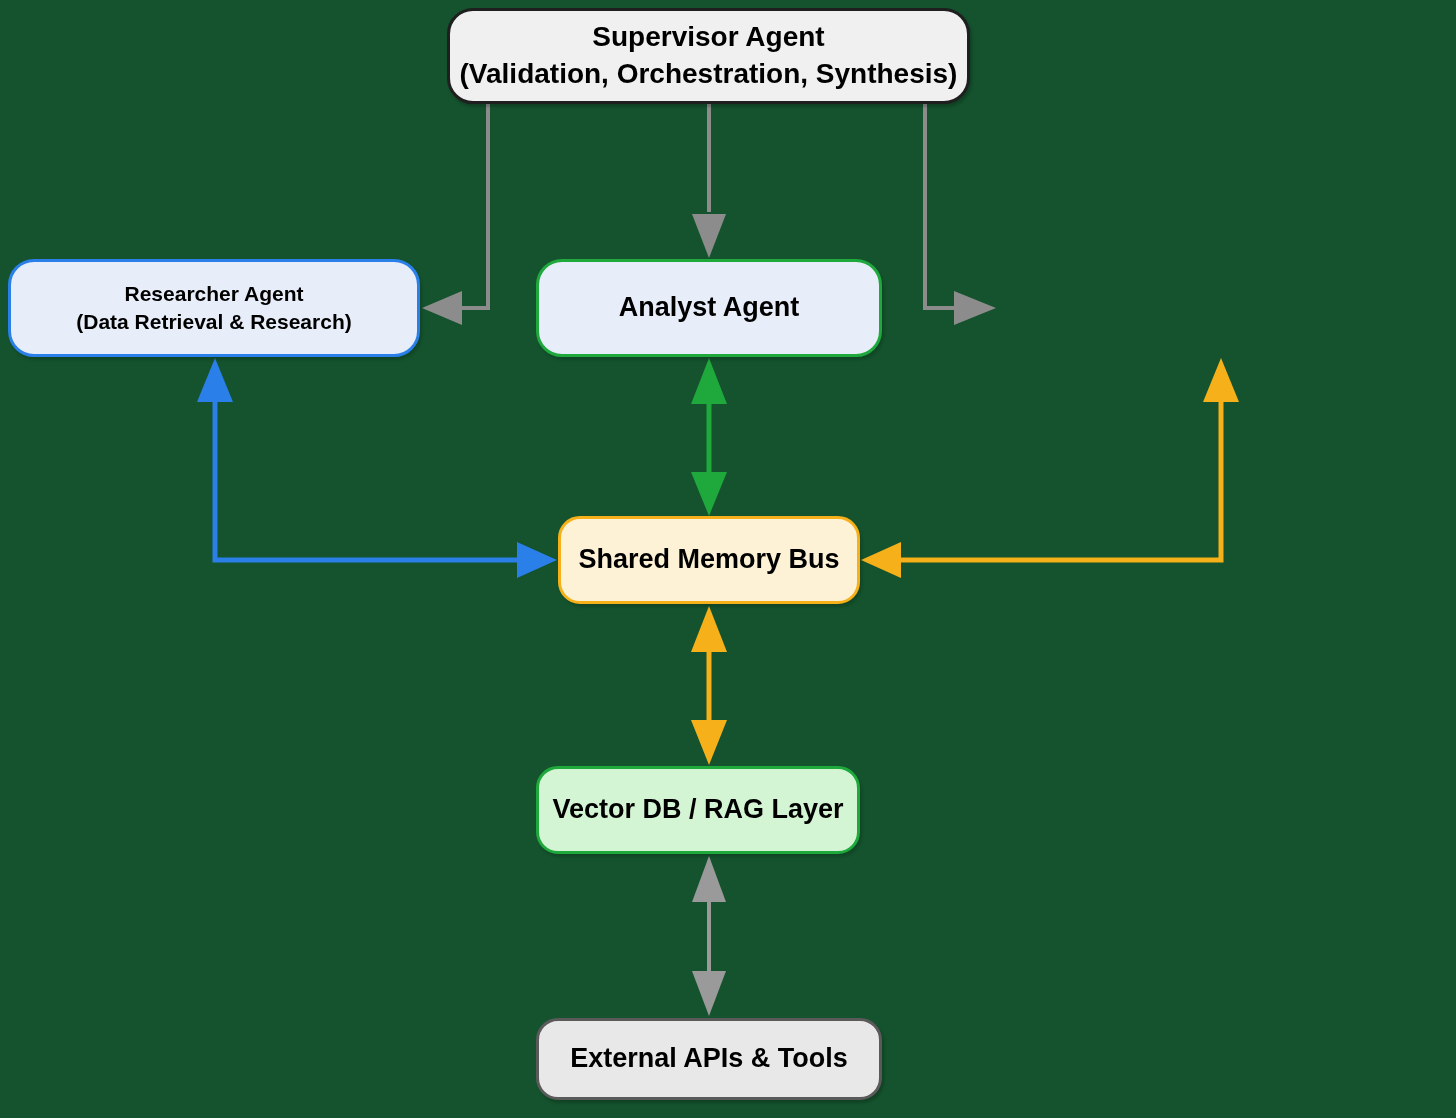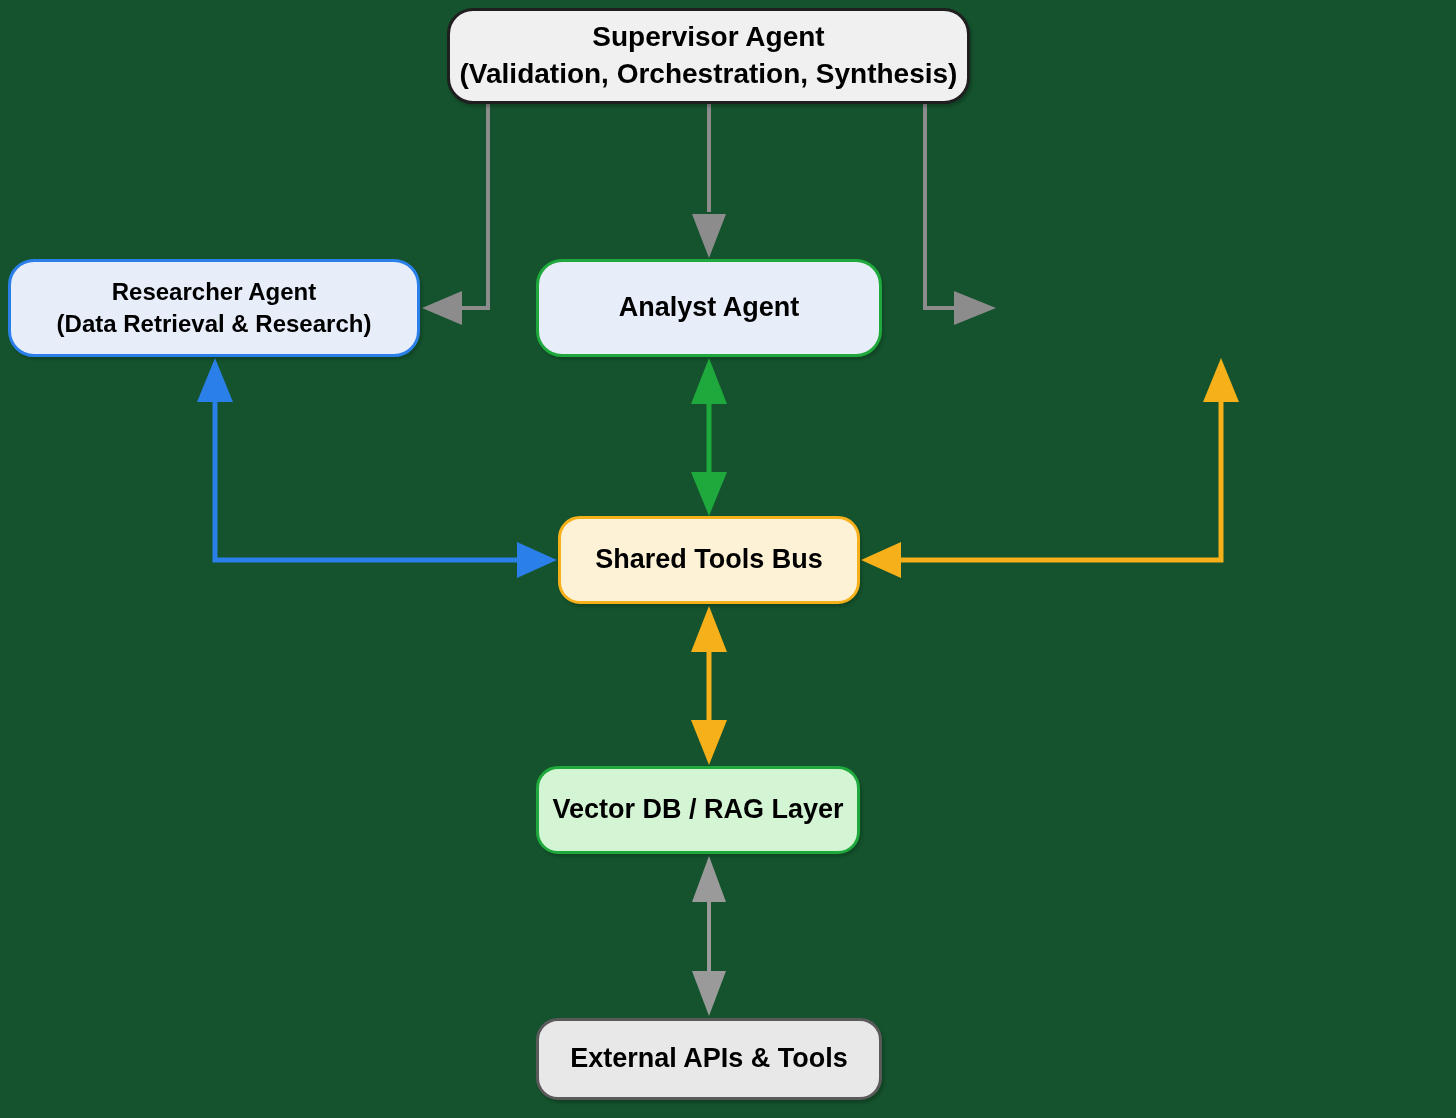--- a/index.html
+++ b/index.html
@@ -47,21 +47,21 @@
     box-shadow: 2px 3px 3px rgba(0,0,0,0.22);
   }
 
   
   #node-researcher {
     left: 8px; top: 259px;
     width: 412px; height: 98px;
     background: #e8edfa;
     border: 3px solid #2a7fe8;
     border-radius: 26px;
-    font-size: 24px;
+    font-size: 21px;
     box-shadow: 2px 3px 3px rgba(0,0,0,0.16);
   }
 
   
   #node-analyst {
     left: 536px; top: 259px;
     width: 346px; height: 98px;
     background: #e8edfa;
     border: 3px solid #1fa83c;
     border-radius: 26px;
@@ -186,21 +186,21 @@
     <span class="ln">Researcher Agent</span>
     <span class="ln">(Data Retrieval &amp; Research)</span>
   </div>
 
   <div class="node" id="node-analyst">
     <span class="ln">Analyst Agent</span>
   </div>
 
 
   <div class="node" id="node-bus">
-    <span class="ln">Shared Tools Bus</span>
+    <span class="ln">Shared Memory Bus</span>
   </div>
 
   <div class="node" id="node-vectordb">
     <span class="ln">Vector DB / RAG Layer</span>
   </div>
 
   <div class="node" id="node-external">
     <span class="ln">External APIs &amp; Tools</span>
   </div>
 

